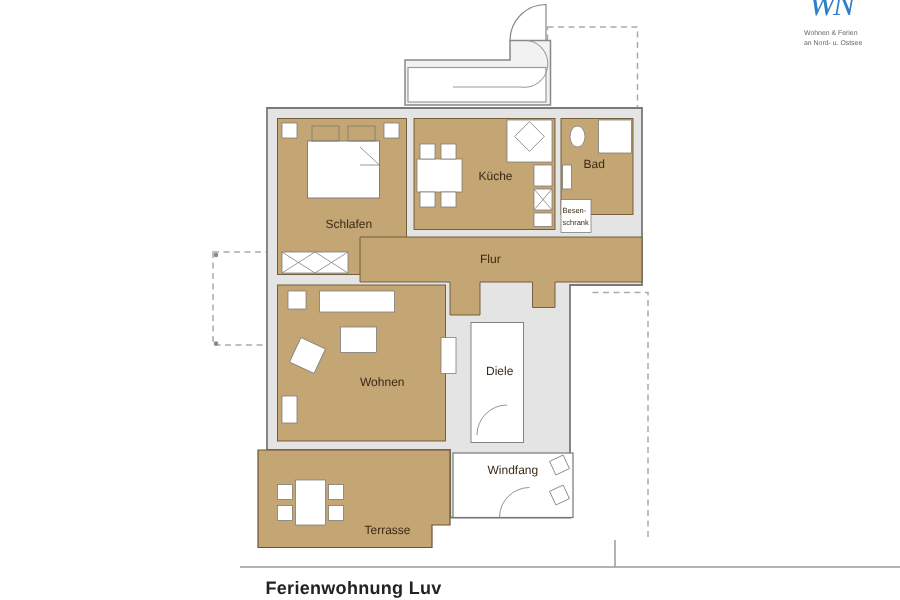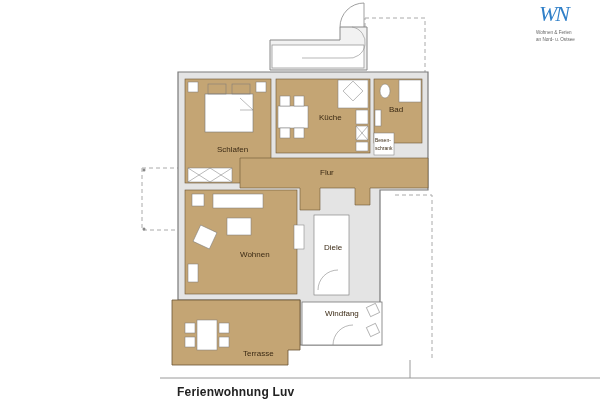--- a/index.html
+++ b/index.html
@@ -1,20 +1,20 @@
 <!DOCTYPE html>
 <html><head>
 <meta charset="utf-8">
 <style>
   html, body { margin:0; padding:0; background:#ffffff; }
   body { width:600px; height:400px; position:relative; overflow:hidden; font-family:"Liberation Sans", sans-serif; }
   #plan { position:absolute; left:0; top:0; }
   .room-label { font-family:"Liberation Sans", sans-serif; font-size:8px; fill:#3b2a14; }
   .title { position:absolute; left:177px; top:385px; font-family:"Liberation Sans", sans-serif; font-weight:bold; font-size:12px; color:#222; letter-spacing:0.2px; }
-  .logo { position:absolute; left:525px; top:11px; width:75px; height:38px;text-align:center; }
+  .logo { position:absolute; left:525px; top:0px; width:75px; height:38px;text-align:center; }
   .logo-mark { position:absolute; left:14px; top:-10px; font-family:"Liberation Serif", serif; font-style:italic; font-size:22px; color:#2f7fc8; letter-spacing:-2px; }
   .logo-line { position:absolute; left:11px; font-family:"Liberation Sans", sans-serif; font-size:4.6px; color:#666; white-space:nowrap; }
 </style>
 </head>
 <body>
 
 <svg id="plan" width="600" height="400" viewBox="0 0 600 400">
 
   <line x1="160" y1="378" x2="600" y2="378" stroke="#9a9a9a" stroke-width="1"></line>
   <line x1="410" y1="360" x2="410" y2="378" stroke="#9a9a9a" stroke-width="1"></line>

